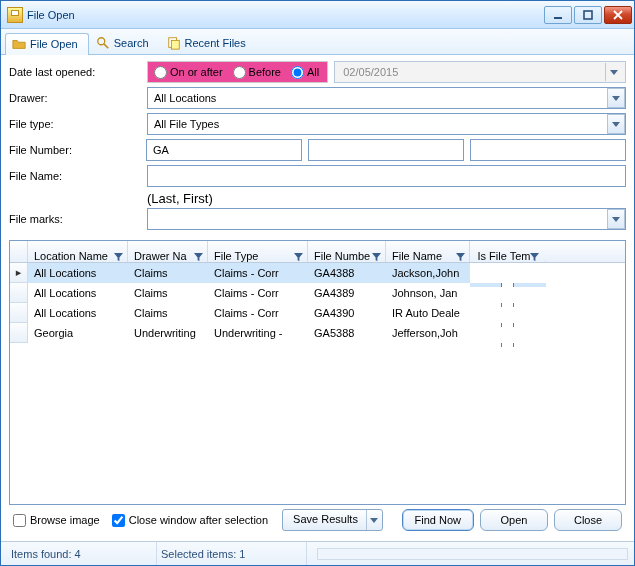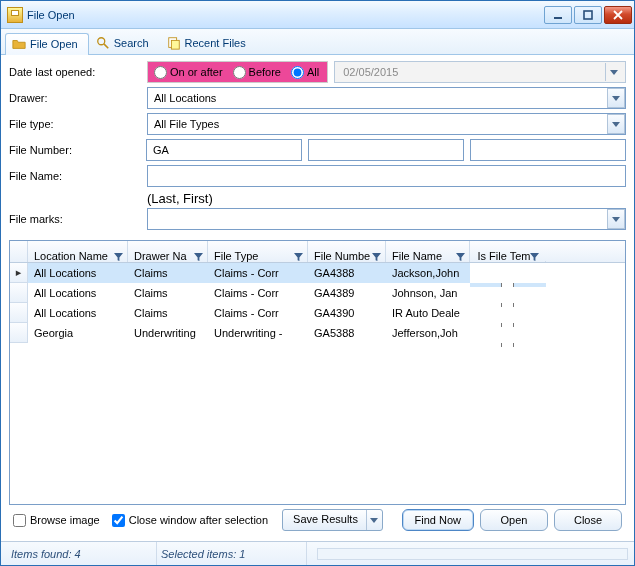--- a/index.html
+++ b/index.html
@@ -202,21 +202,21 @@
   .split-btn .lbl { padding:3px 8px 12px 10px; }
   .split-btn .arrow {
     width:16px; border-left:1px solid #b0c4da;
     display:flex; align-items:center; justify-content:center; color:#555;
   }
   .statusbar {
     height:24px;
     border-top:1px solid #bccde0;
     background:linear-gradient(to bottom,#f6fafe,#e8f1fb);
     display:flex; align-items:center;
-    padding:0 6px; gap:0;font-style:italic;
+    padding:0 6px; gap:0;
   }
   .status-cell {
     padding:0 10px 0 4px;
     border-right:1px solid #cfdceb;
     height:100%; display:flex; align-items:center;
     color:#2c4f7a;
   }
   .status-cell:first-child { width:150px; }
   .status-spacer {
     flex:1; height:12px;

